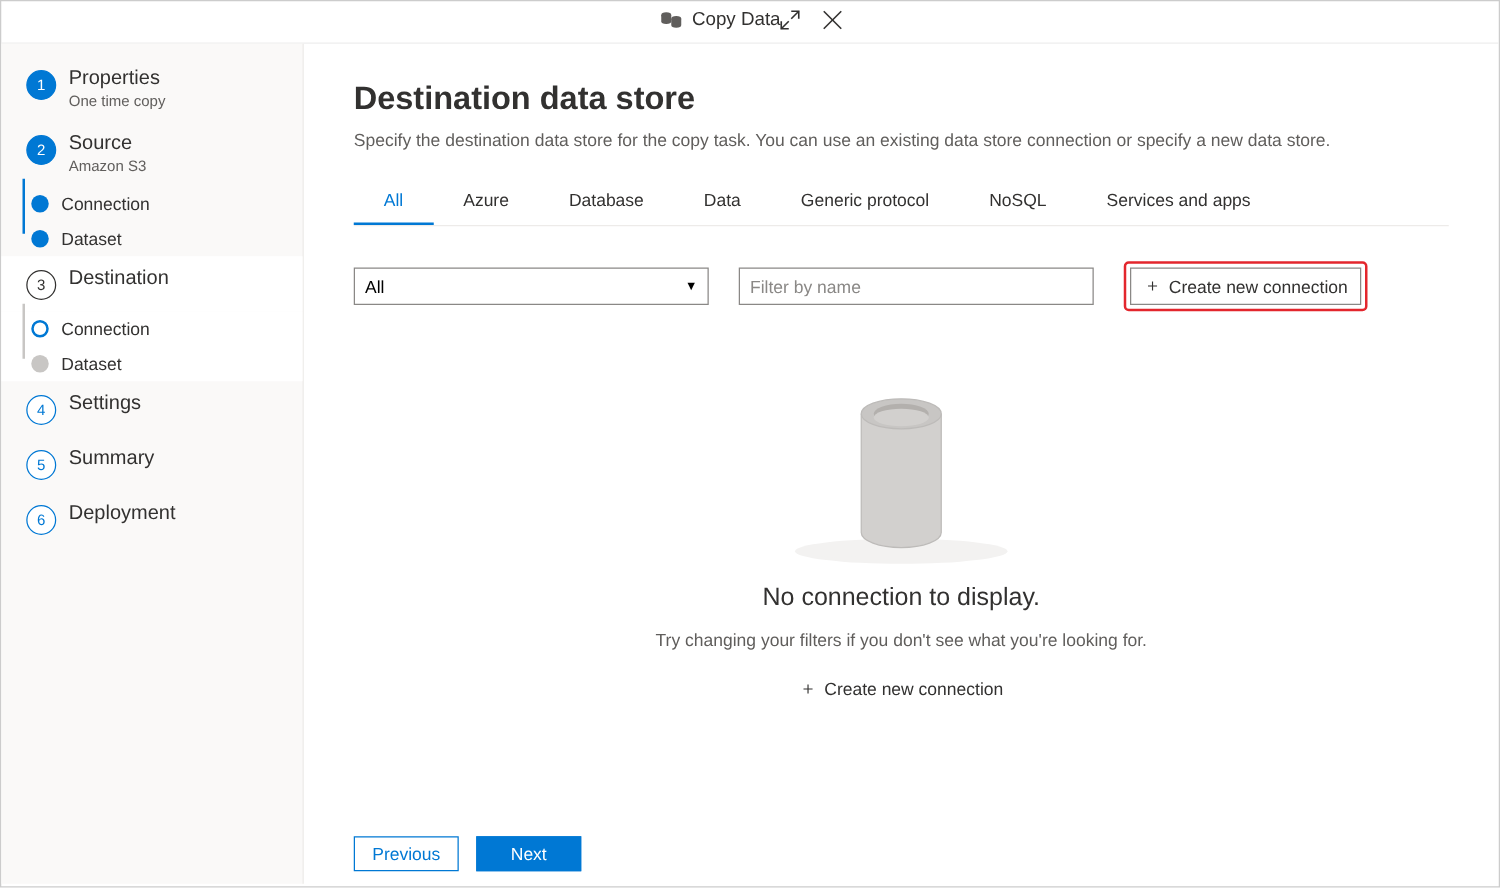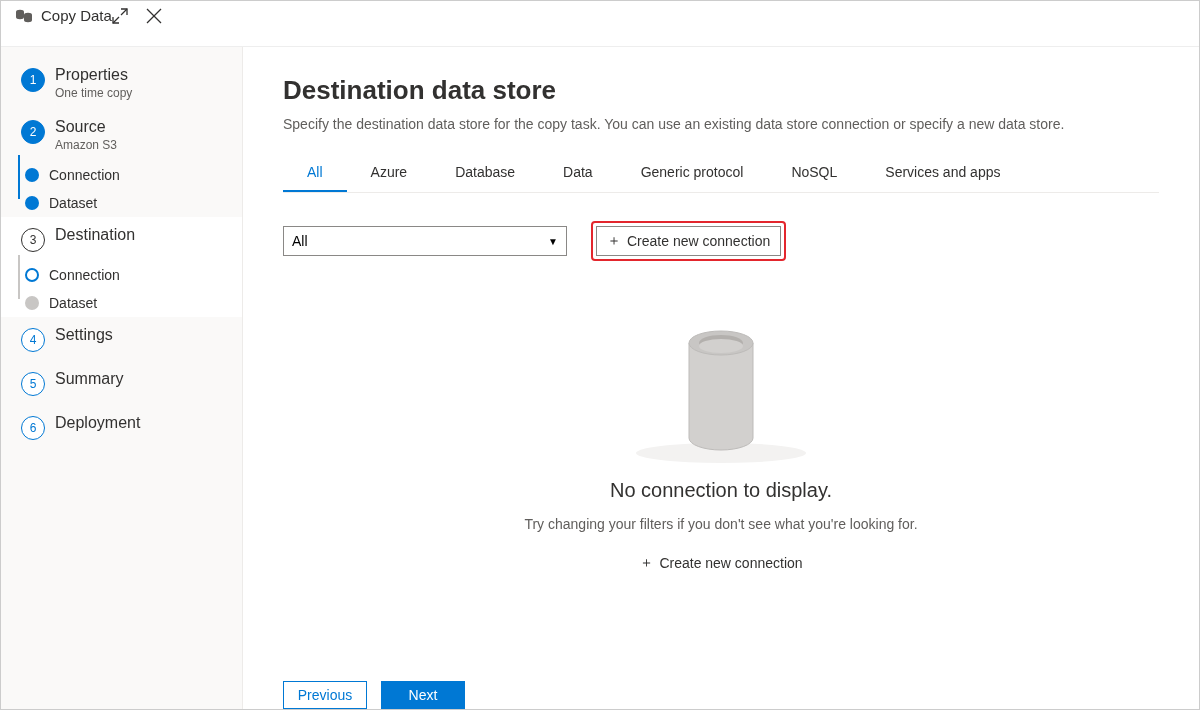--- a/index.html
+++ b/index.html
@@ -7,22 +7,22 @@
   font-family: "Segoe UI", -apple-system, BlinkMacSystemFont, sans-serif;
   background: #fff;
   width: 1200px;
   height: 710px;
   overflow: hidden;
   border: 1px solid #ccc;
 }
 .titlebar {
   display: flex;
   align-items: center;
-  justify-content: flex-start;
-  padding: 6px 12px 22px 14px;
+  justify-content: center;
+  padding: 6px 12px 10px 14px;
   border-bottom: 1px solid #eee;
 }
 .titlebar-left {
   display: flex;
   align-items: center;
   gap: 8px;
 }
 .titlebar-title {
   font-size: 15px;
   color: #323130;
@@ -386,20 +386,21 @@
       <div class="tab">Generic protocol</div>
       <div class="tab">NoSQL</div>
       <div class="tab">Services and apps</div>
     </div>
 
     <div class="filter-row">
       <div class="select">
         <span>All</span>
         <span class="caret">▼</span>
       </div>
+      <input class="input" placeholder="Filter by name" style="">
       <div class="highlight-box">
         <div class="create-btn">
           <span class="plus">＋</span>
           <span>Create new connection</span>
         </div>
       </div>
     </div>
 
     <div class="empty-state">
       <svg class="db-illustration" viewBox="0 0 200 170">

